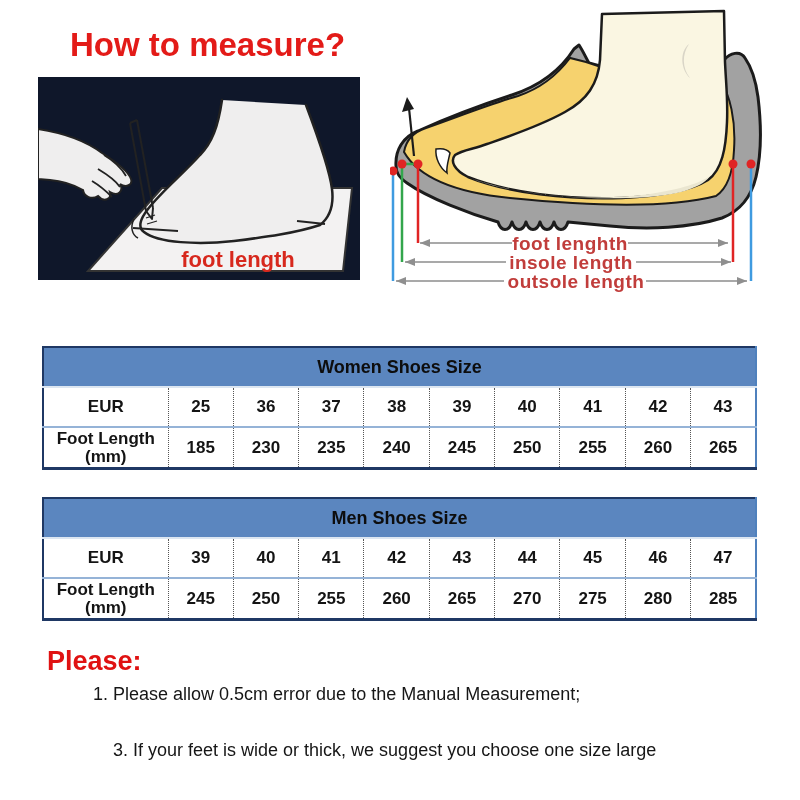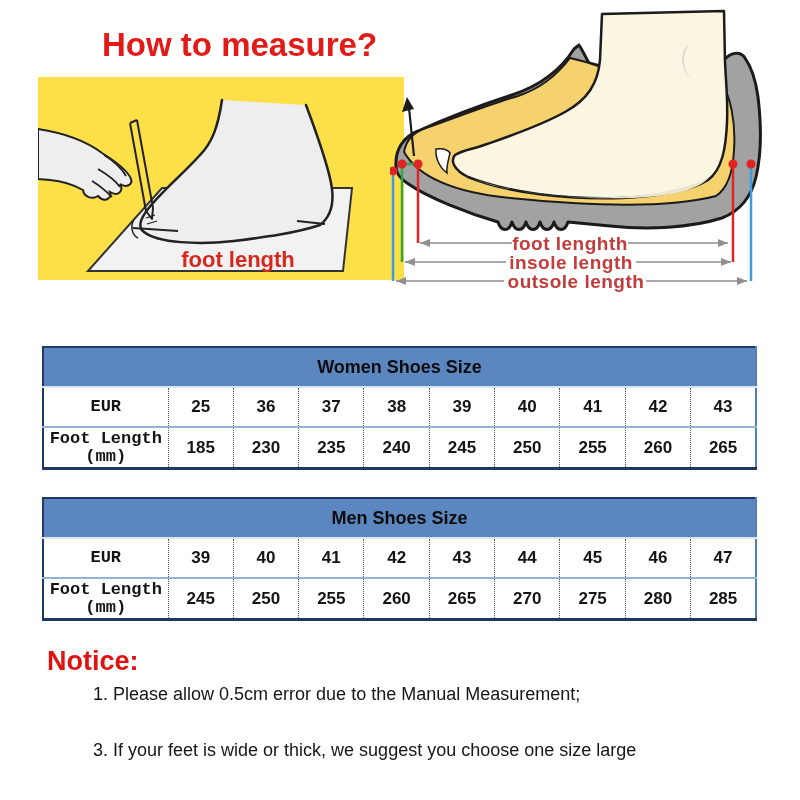--- a/index.html
+++ b/index.html
@@ -1,35 +1,35 @@
 <!DOCTYPE html>
 <html><head>
 <meta charset="utf-8">
 <style>
   html,body{margin:0;padding:0;background:#ffffff;}
   #stage{position:relative;width:800px;height:800px;background:#ffffff;overflow:hidden;
          font-family:"Liberation Sans",sans-serif;}
   
   #main-title{position:absolute;left:70px;top:26px;font-size:33px;font-weight:bold;
-              color:#e31b18;letter-spacing:0px;margin-left:32px;}
-  
-  #measure-box{position:absolute;left:38px;top:77px;width:366px;height:203px;background:#fde047;}
+              color:#e31b18;letter-spacing:0px;}
+  
+  #measure-box{position:absolute;left:38px;top:77px;width:322px;height:203px;background:#0f172a;}
   #measure-caption{position:absolute;left:120px;top:170px;width:160px;text-align:center;
                    font-size:22px;font-weight:bold;color:#d7281d;}
   
   #shoe-box{position:absolute;left:390px;top:0px;width:410px;height:310px;}
   .dim-label{font-size:19px;font-weight:bold;fill:#c13d3b;letter-spacing:0.5px;}
   
   table.size-table{position:absolute;width:715px;border-collapse:collapse;table-layout:fixed;
                    border:2px solid #1f3864;border-bottom-width:3px;border-right-color:#4f81bd;}
   table.size-table th{background:#5b86bf;height:36px;font-size:18px;font-weight:bold;color:#0d0d0d;
                       border-bottom:2px solid #dce6f1;text-align:center;}
   table.size-table td{text-align:center;font-weight:bold;font-size:17px;color:#141414;
                       height:38px;border-left:1px dotted #555;padding:0;}
-  table.size-table td.lbl{border-left:none;line-height:18px;font-family:Liberation Mono, monospace;}
+  table.size-table td.lbl{border-left:none;line-height:18px;}
   table.size-table tr.r2 td{border-top:2px solid #95b3d7;height:39px;}
   #women-table{left:42px;top:346px;}
   #men-table{left:42px;top:497px;}
   
   #notice-title{position:absolute;left:47px;top:646px;font-size:27px;font-weight:bold;color:#e01212;}
   .notice-item{position:absolute;left:93px;font-size:18px;color:#161616;white-space:nowrap;}
 </style>
 </head>
 <body>
 
@@ -211,17 +211,17 @@
         <td>260</td>
         <td>265</td>
         <td>270</td>
         <td>275</td>
         <td>280</td>
         <td>285</td>
       </tr>
     </tbody>
   </table>
 
-  <div id="notice-title">Notice:</div>
+  <div id="notice-title">Please:</div>
   <div class="notice-item" style="top:684px;">1. Please allow 0.5cm error due to the Manual Measurement;</div>
-  <div class="notice-item" style="top:740px;">3. If your feet is wide or thick, we suggest you choose one size large</div>
+  <div class="notice-item" style="top:740px;margin-left:20px;">3. If your feet is wide or thick, we suggest you choose one size large</div>
 
 </div>
 
 </body></html>

